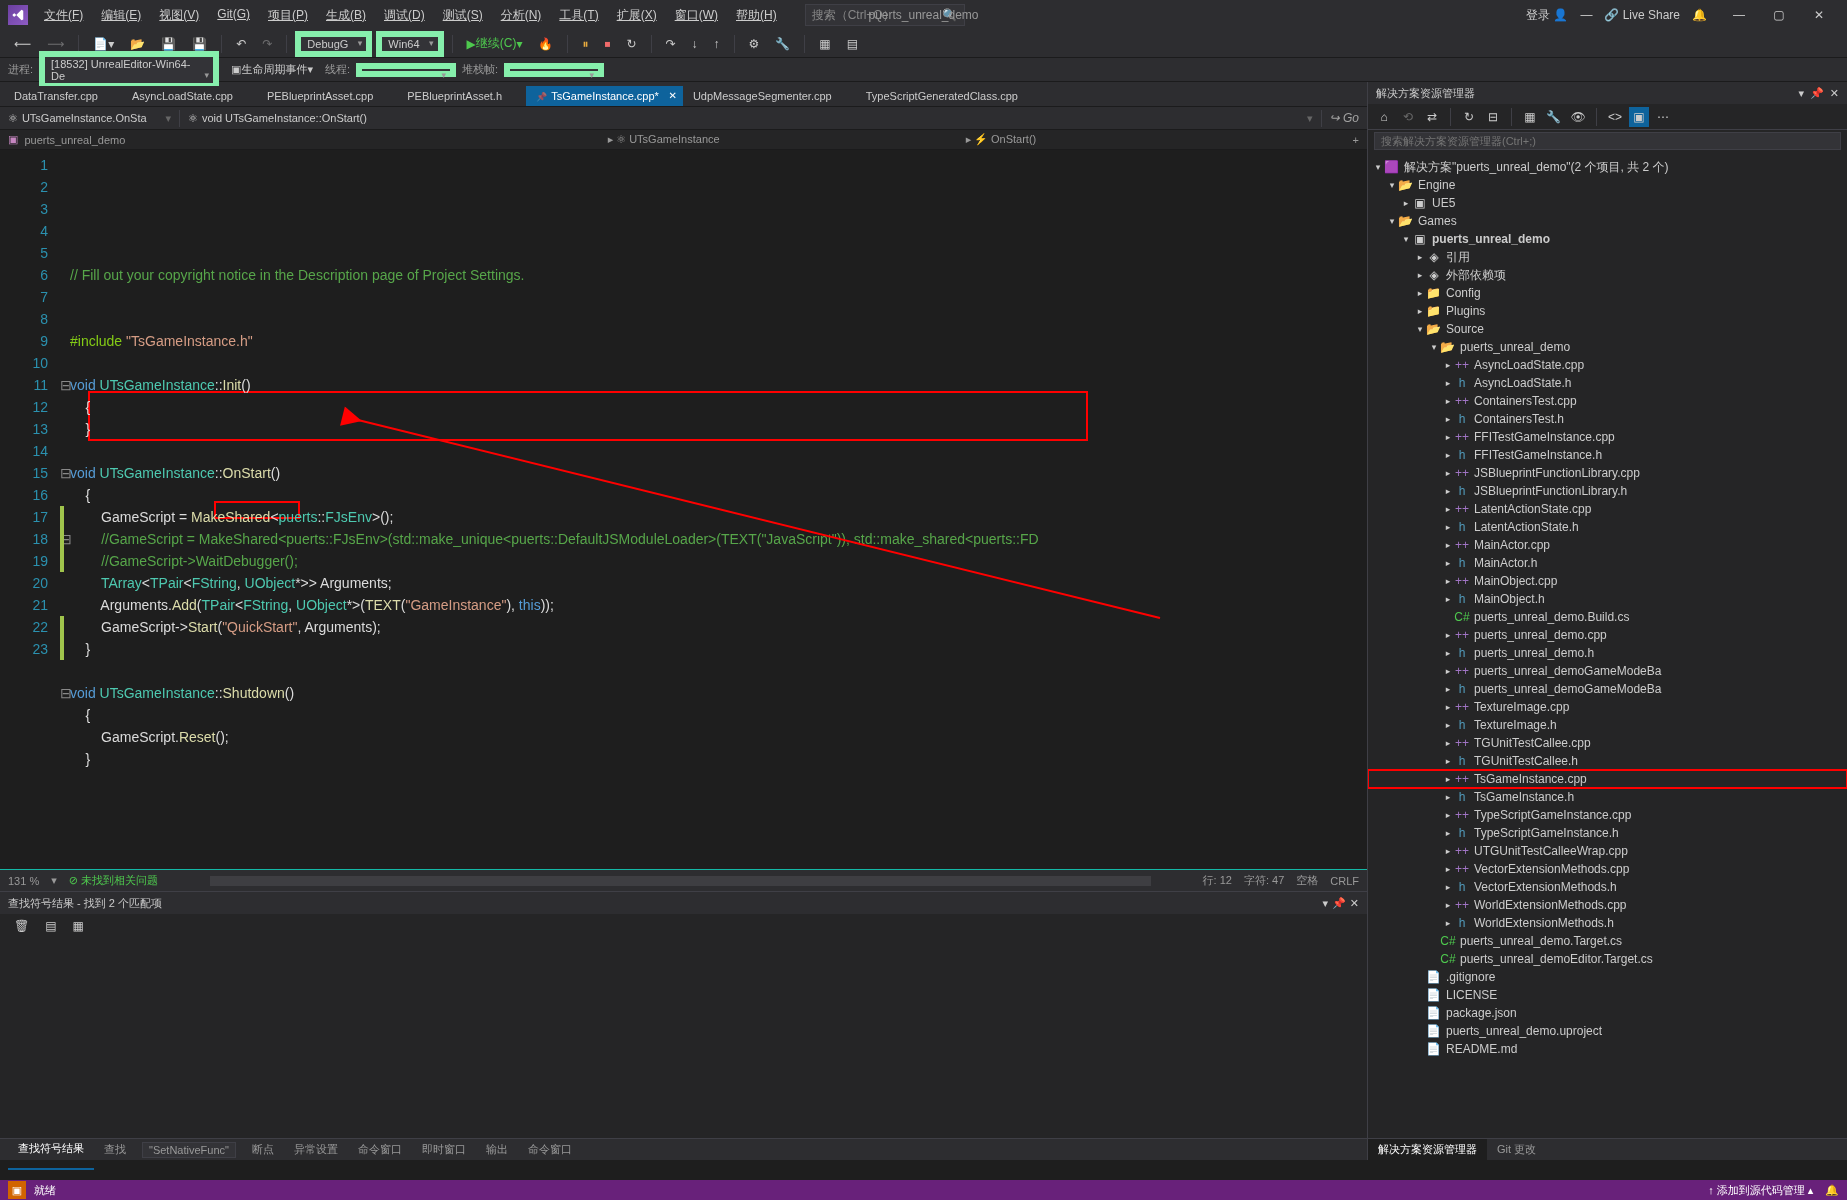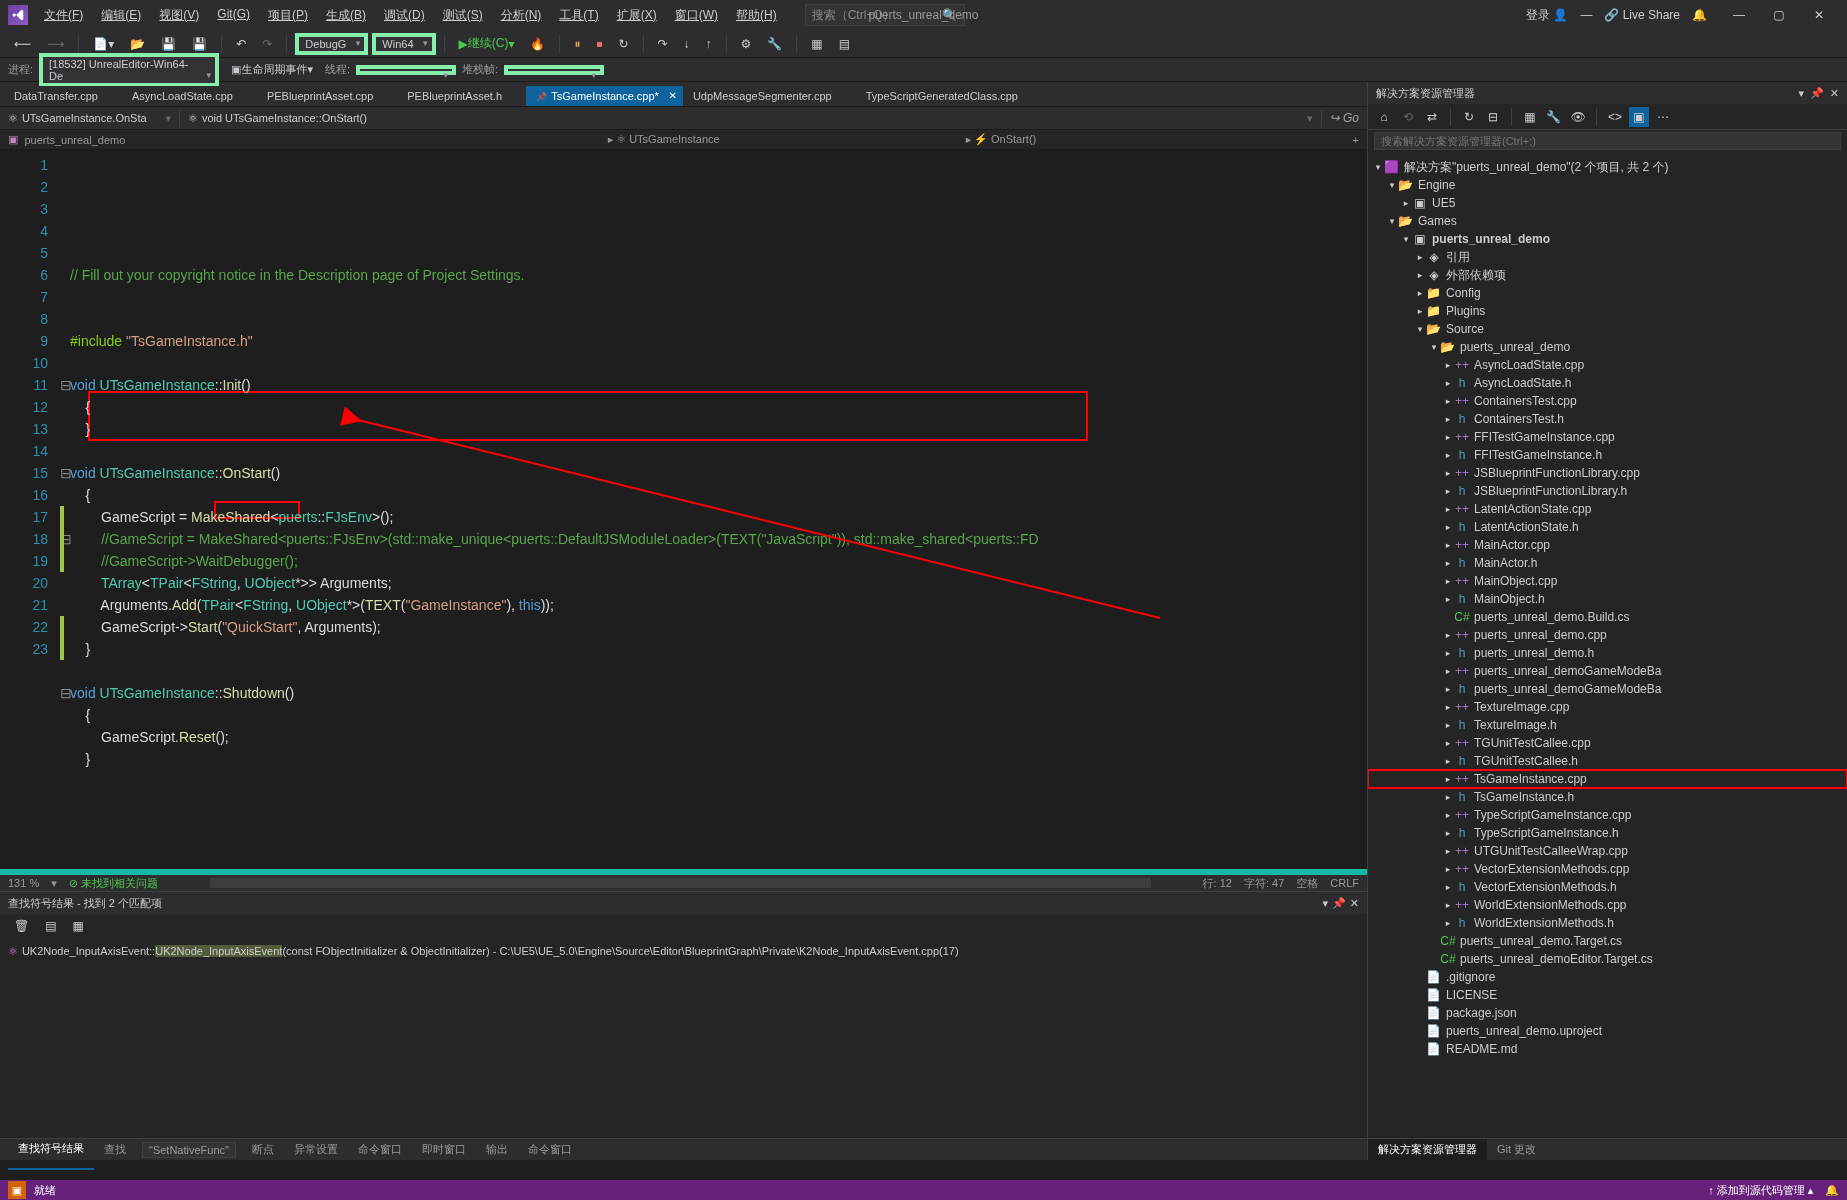--- a/index.html
+++ b/index.html
@@ -12,21 +12,21 @@
 .search-box { margin-left:20px; background:#333337; border:1px solid #3f3f46; width:160px; height:22px; padding:0 6px; color:#888; display:flex; align-items:center; }
 .search-icon-right { margin-left:auto; }
 .title-center { position:absolute; left:50%; transform:translateX(-50%); color:#999; }
 .title-right { margin-left:auto; display:flex; align-items:center; gap:12px; }
 .win-btns { display:flex; gap:0; }
 .win-btn { width:40px; height:30px; display:flex; align-items:center; justify-content:center; color:#ccc; }
 
 .toolbar { height:28px; background:#2d2d30; display:flex; align-items:center; padding:0 8px; gap:4px; border-bottom:1px solid #1b1b1c; }
 .tb-btn { padding:2px 6px; color:#ccc; display:flex; align-items:center; }
 .tb-sep { width:1px; height:18px; background:#3f3f46; margin:0 4px; }
-.tb-dd { background:#333337; border:4px solid #86efac; padding:1px 18px 1px 6px; color:#ccc; position:relative; font-size:11px; }
+.tb-dd { background:#333337; border:6px solid #86efac; padding:1px 18px 1px 6px; color:#ccc; position:relative; font-size:11px; }
 .tb-dd::after { content:"▾"; position:absolute; right:4px; font-size:9px; color:#999; }
 .play-btn { color:#4ec94e; }
 
 .toolbar2 { height:24px; background:#2d2d30; display:flex; align-items:center; padding:0 8px; gap:6px; font-size:11px; color:#999; border-bottom:1px solid #1b1b1c; }
 
 .main-area { display:flex; height:calc(100% - 30px - 28px - 24px - 20px - 20px); }
 .editor-pane { flex:1; display:flex; flex-direction:column; min-width:0; }
 .right-pane { width:480px; background:#252526; border-left:1px solid #3f3f46; display:flex; flex-direction:column; }
 
 .tabbar { height:24px; background:#2d2d30; display:flex; align-items:flex-end; padding-left:4px; overflow:hidden; }
@@ -51,21 +51,21 @@
 .code .c-type { color:#4ec9b0; }
 .code .c-string { color:#d69d85; }
 .code .c-func { color:#dcdcaa; }
 .code .c-punct { color:#84cc16; }
 .fold { color:#888; display:inline-block; width:10px; text-align:center; }
 .red-box { position:absolute; border:2px solid #ff0000; pointer-events:none; }
 .change-bar { position:absolute; left:0; width:4px; background:#a0c44c; }
 
 .codeline { position:relative; height:22px; }
 
-.status-strip { height:22px; background:#2d2d30; display:flex; align-items:center; padding:0 8px; font-size:11px; color:#999; gap:12px; border-top:6px solid #14b8a6; }
+.status-strip { height:22px; background:#2d2d30; display:flex; align-items:center; padding:0 8px; font-size:11px; color:#999; gap:12px; border-top:1px solid #14b8a6; }
 
 .find-panel { background:#252526; border-top:1px solid #3f3f46; }
 .find-header { height:22px; display:flex; align-items:center; padding:0 8px; font-size:11px; color:#ccc; background:#2d2d30; }
 .find-header .close-btns { margin-left:auto; display:flex; gap:4px; }
 .find-toolbar { height:24px; display:flex; align-items:center; padding:0 8px; gap:4px; }
 .find-results { padding:4px 8px; font-size:11px; line-height:18px; }
 .find-results .hl { background:#515c3a; }
 .find-results .icon { color:#c586c0; margin-right:4px; }
 
 .tabs-bottom { height:22px; background:#2d2d30; display:flex; align-items:center; padding:0 8px; gap:0; font-size:11px; border-top:1px solid #3f3f46; }
@@ -268,21 +268,20 @@
           <span>📌</span>
           <span>✕</span>
         </div>
       </div>
       <div class="find-toolbar">
         <span class="tb-btn">🗑</span>
         <span class="tb-btn">▤</span>
         <span class="tb-btn">▦</span>
       </div>
       <div class="find-results" id="find-results" style="height:200px">
-          <div><span class="icon">⚛</span>UK2Node_InputAxisEvent::<span class="hl">UK2Node_InputAxisEvent</span>(const FObjectInitializer &amp; ObjectInitializer) - C:\UE5\UE_5.0\Engine\Source\Editor\BlueprintGraph\Private\K2Node_InputAxisEvent.cpp(17)</div>
         </div>
     </div>
 
     <div class="tabs-bottom" id="bottom-tabs">
         <span class="btab active">查找符号结果</span>
         <span class="btab">查找</span>
         <span class="btab" style="background: rgb(51, 51, 55); border: 1px solid rgb(63, 63, 70); padding: 1px 6px; margin: 0px 6px;">"SetNativeFunc"</span>
         <span class="btab">断点</span>
         <span class="btab">异常设置</span>
         <span class="btab">命令窗口</span>

